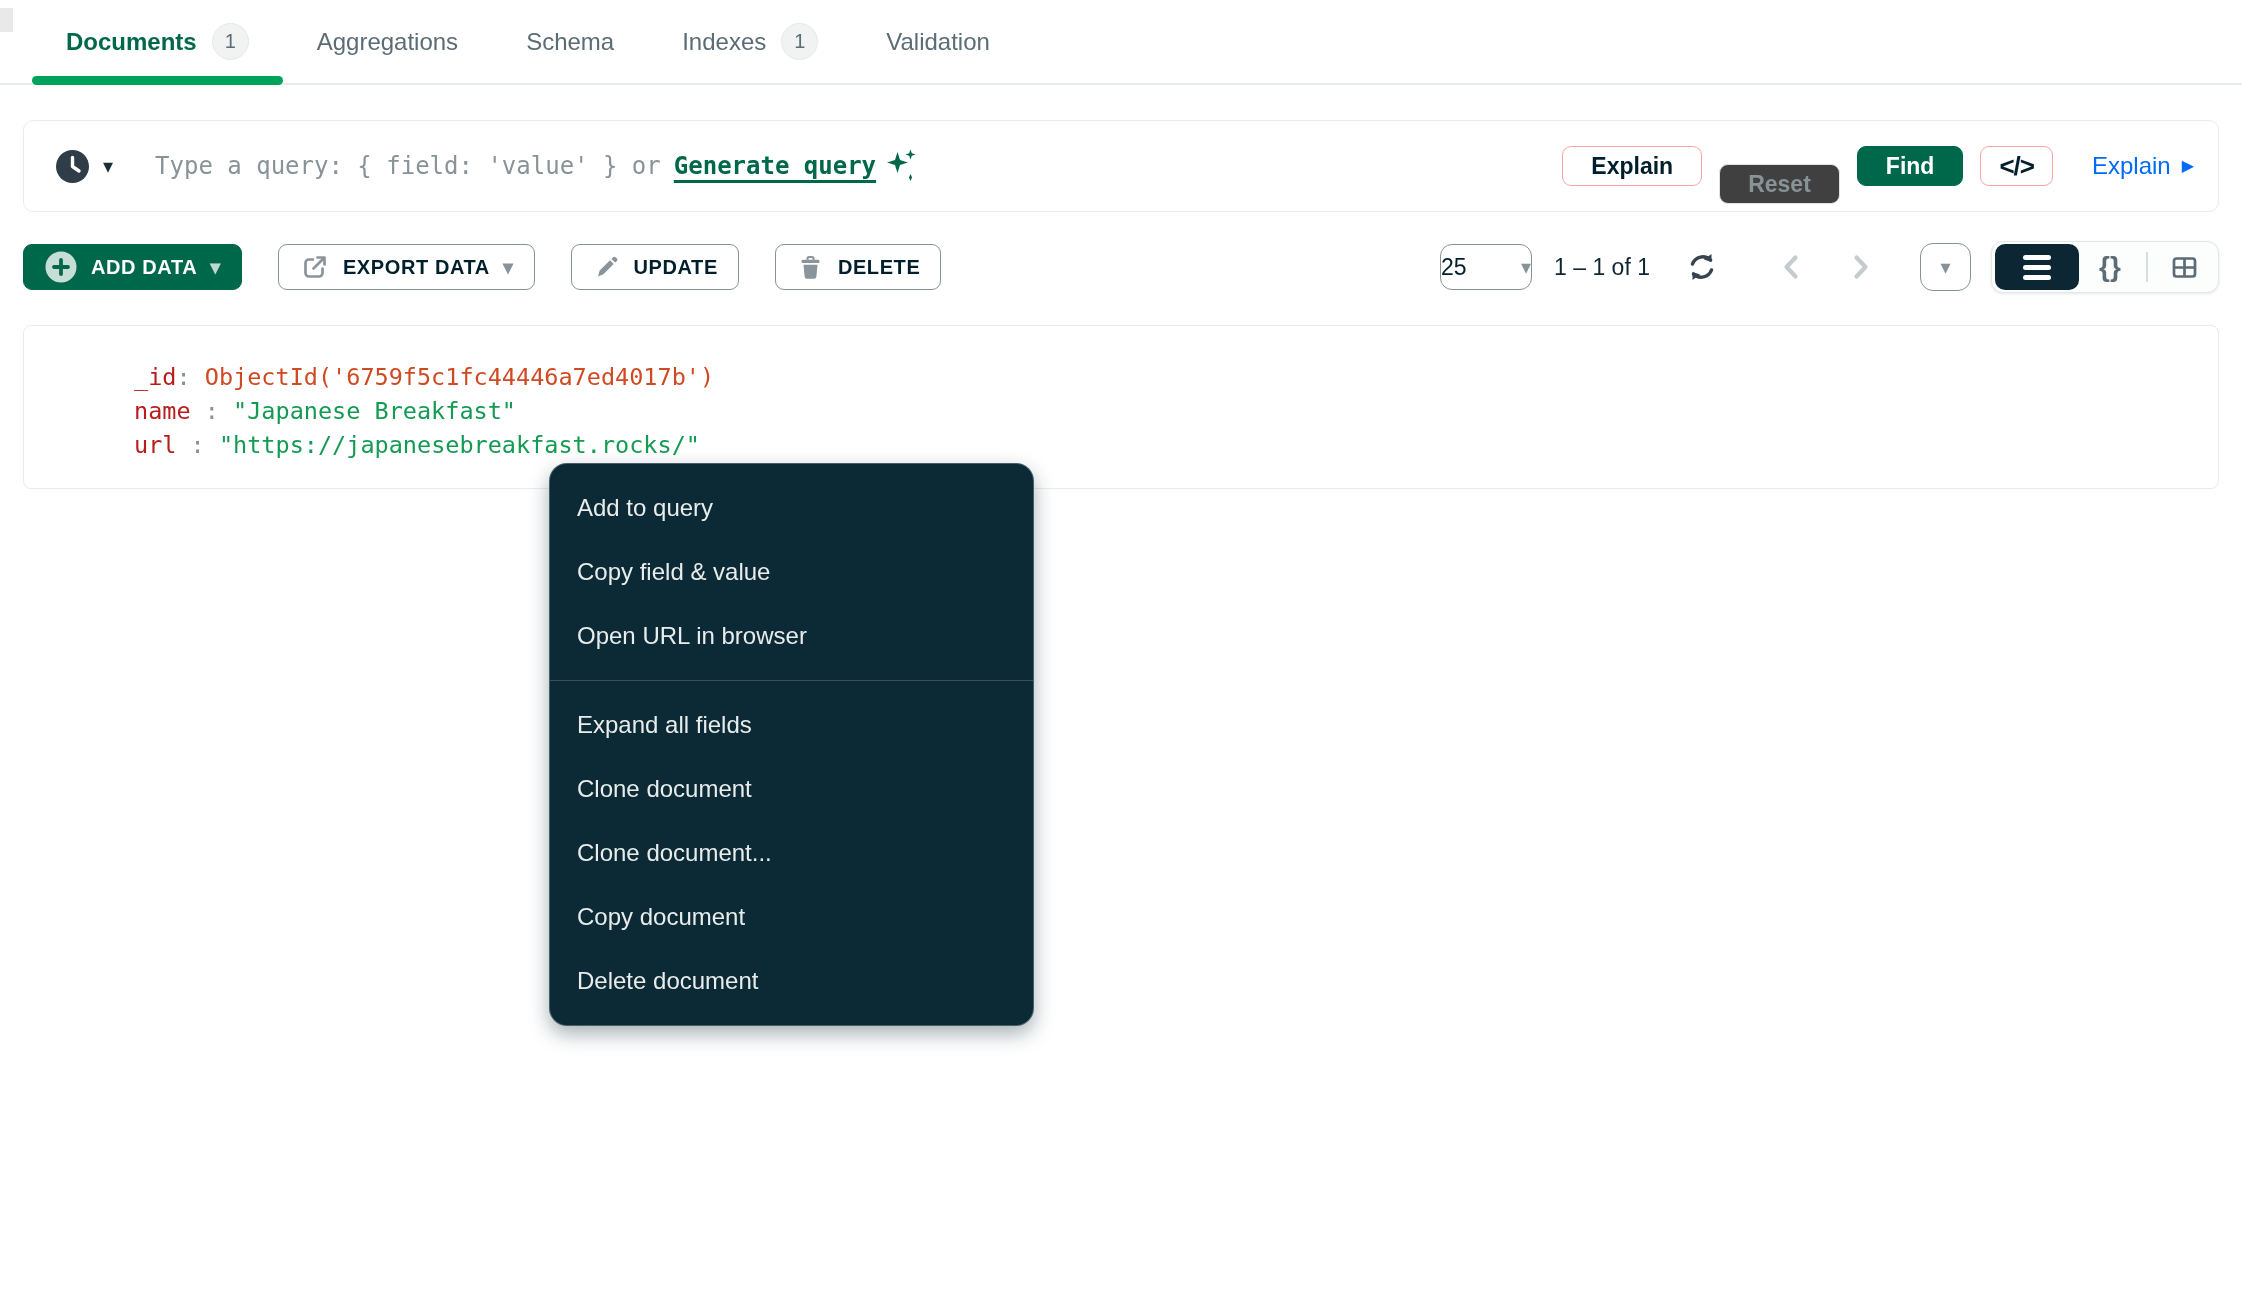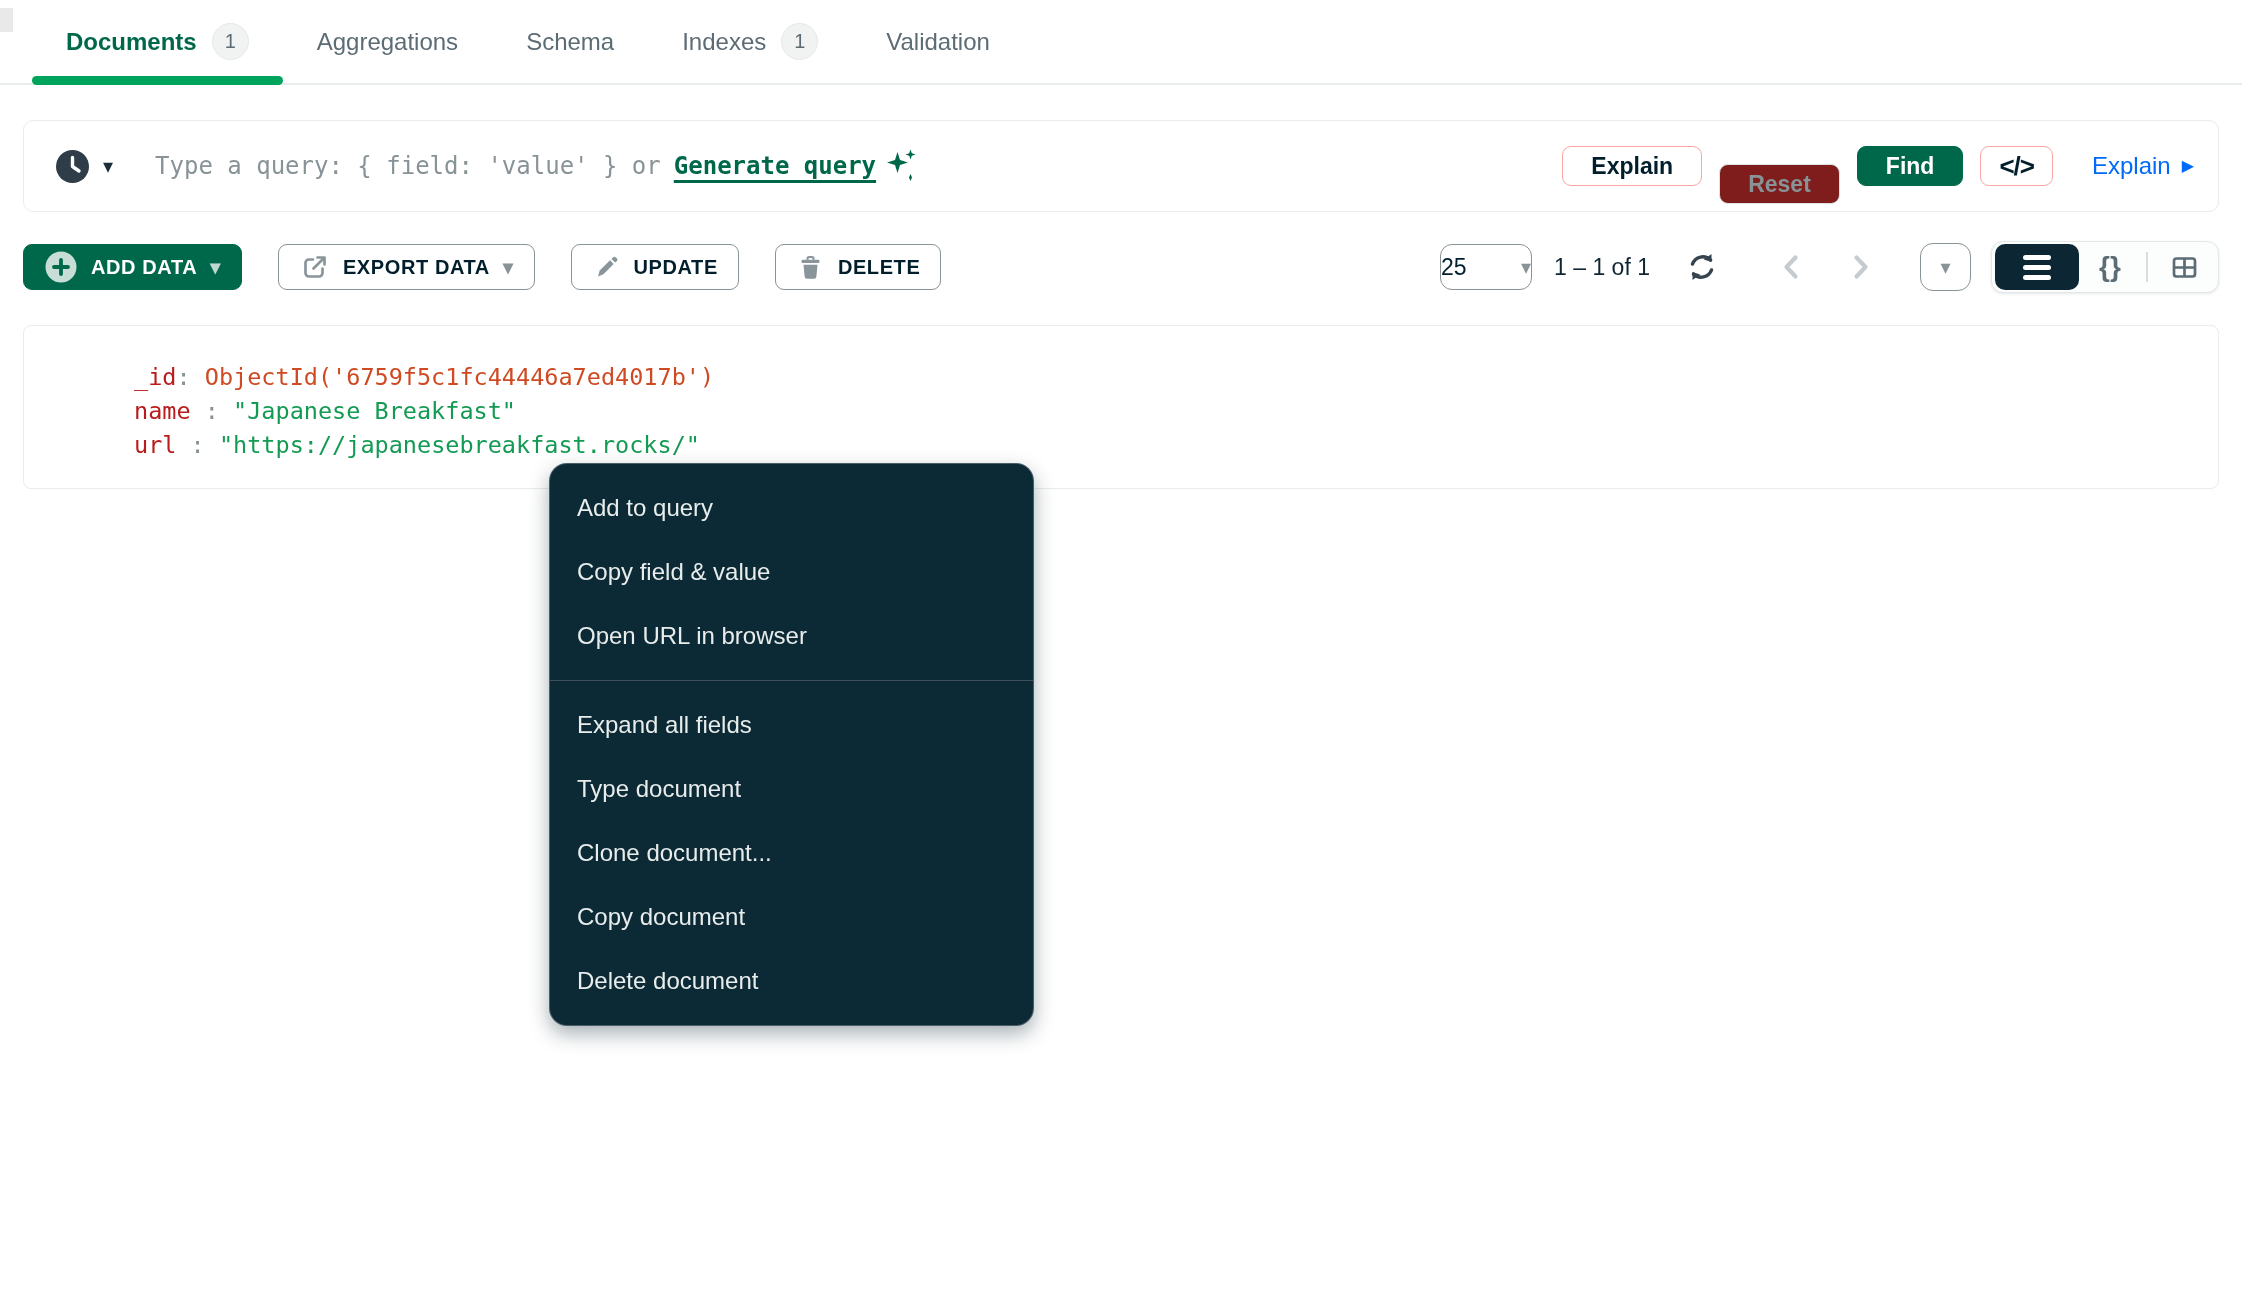--- a/index.html
+++ b/index.html
@@ -28,21 +28,21 @@
   .caret.gray{color:#889397;}
   .caret.pale{color:rgba(255,255,255,0.75);}
   .query-input{margin-left:42px;flex:1;display:flex;align-items:center;font-size:24px;color:#889397;}
   .generate-link{color:#00684A;font-weight:700;text-decoration:underline;text-underline-offset:6px;
                  text-decoration-thickness:2.5px;margin-left:13px;cursor:pointer;}
   .sparkle{margin-left:10px;}
   .qb-buttons{display:flex;align-items:center;gap:17px;}
   .btn{display:inline-flex;align-items:center;justify-content:center;height:40px;border-radius:9px;
        font-size:23px;font-weight:600;color:#001E2B;background:#fff;border:1px solid #fca5a5;
        padding:0 28px;box-sizing:border-box;cursor:pointer;}
-  .btn.disabled{background:#7f1d1d;border-color:#DFE4E3;color:#889397;cursor:default;margin-top:36px;}
+  .btn.disabled{background:#404040;border-color:#DFE4E3;color:#889397;cursor:default;margin-top:36px;}
   .btn.primary{background:#00684A;border-color:#00684A;color:#fff;}
   .btn.code{padding:0 18px;font-weight:700;font-size:26px;letter-spacing:-1px;}
   .options-link{display:flex;align-items:center;gap:11px;margin-left:22px;color:#016BF8;
                 font-size:24px;cursor:pointer;}
   .options-arrow{font-size:16px;line-height:1;}
 
   
   .toolbar{position:absolute;left:23px;top:242px;width:2196px;height:50px;display:flex;align-items:center;}
   .tb-btn{height:46px;border-radius:9px;display:inline-flex;align-items:center;gap:13px;padding:0 20px;
           font-size:20px;font-weight:700;letter-spacing:0.6px;color:#001E2B;background:#fff;
@@ -237,19 +237,19 @@
 
   <div class="context-menu">
     <div class="menu-group">
       <div class="menu-item">Add to query</div>
       <div class="menu-item">Copy field &amp; value</div>
       <div class="menu-item">Open URL in browser</div>
     </div>
     <div class="menu-divider"></div>
     <div class="menu-group">
       <div class="menu-item">Expand all fields</div>
-      <div class="menu-item">Type document</div>
+      <div class="menu-item">Clone document</div>
       <div class="menu-item">Clone document...</div>
       <div class="menu-item">Copy document</div>
       <div class="menu-item">Delete document</div>
     </div>
   </div>
 </div>
 
 </body></html>

